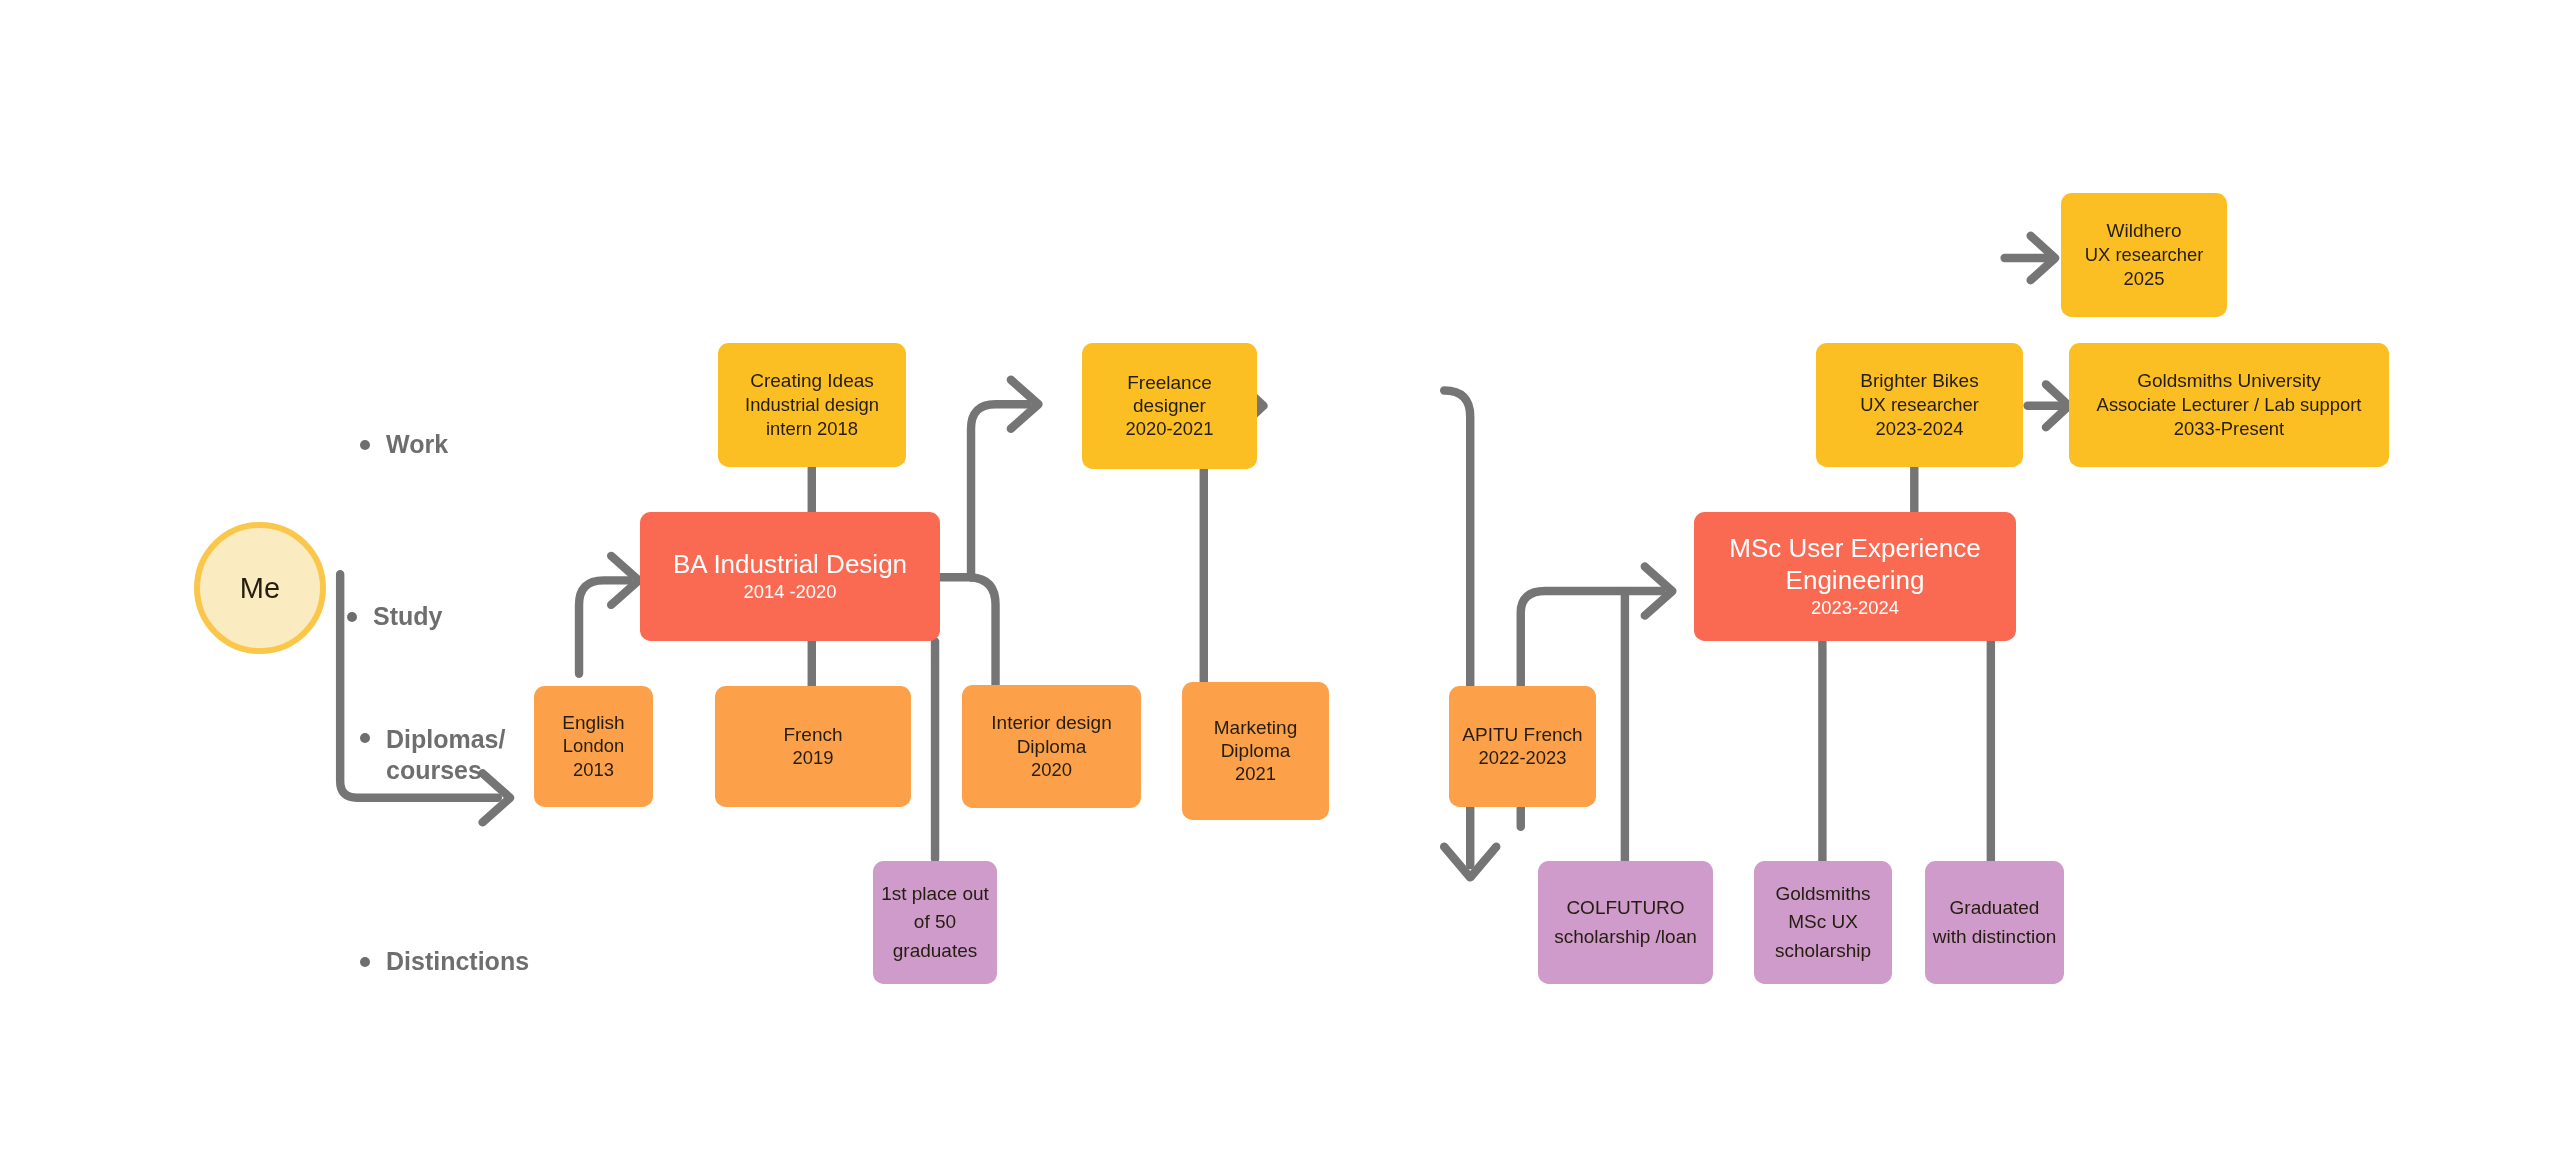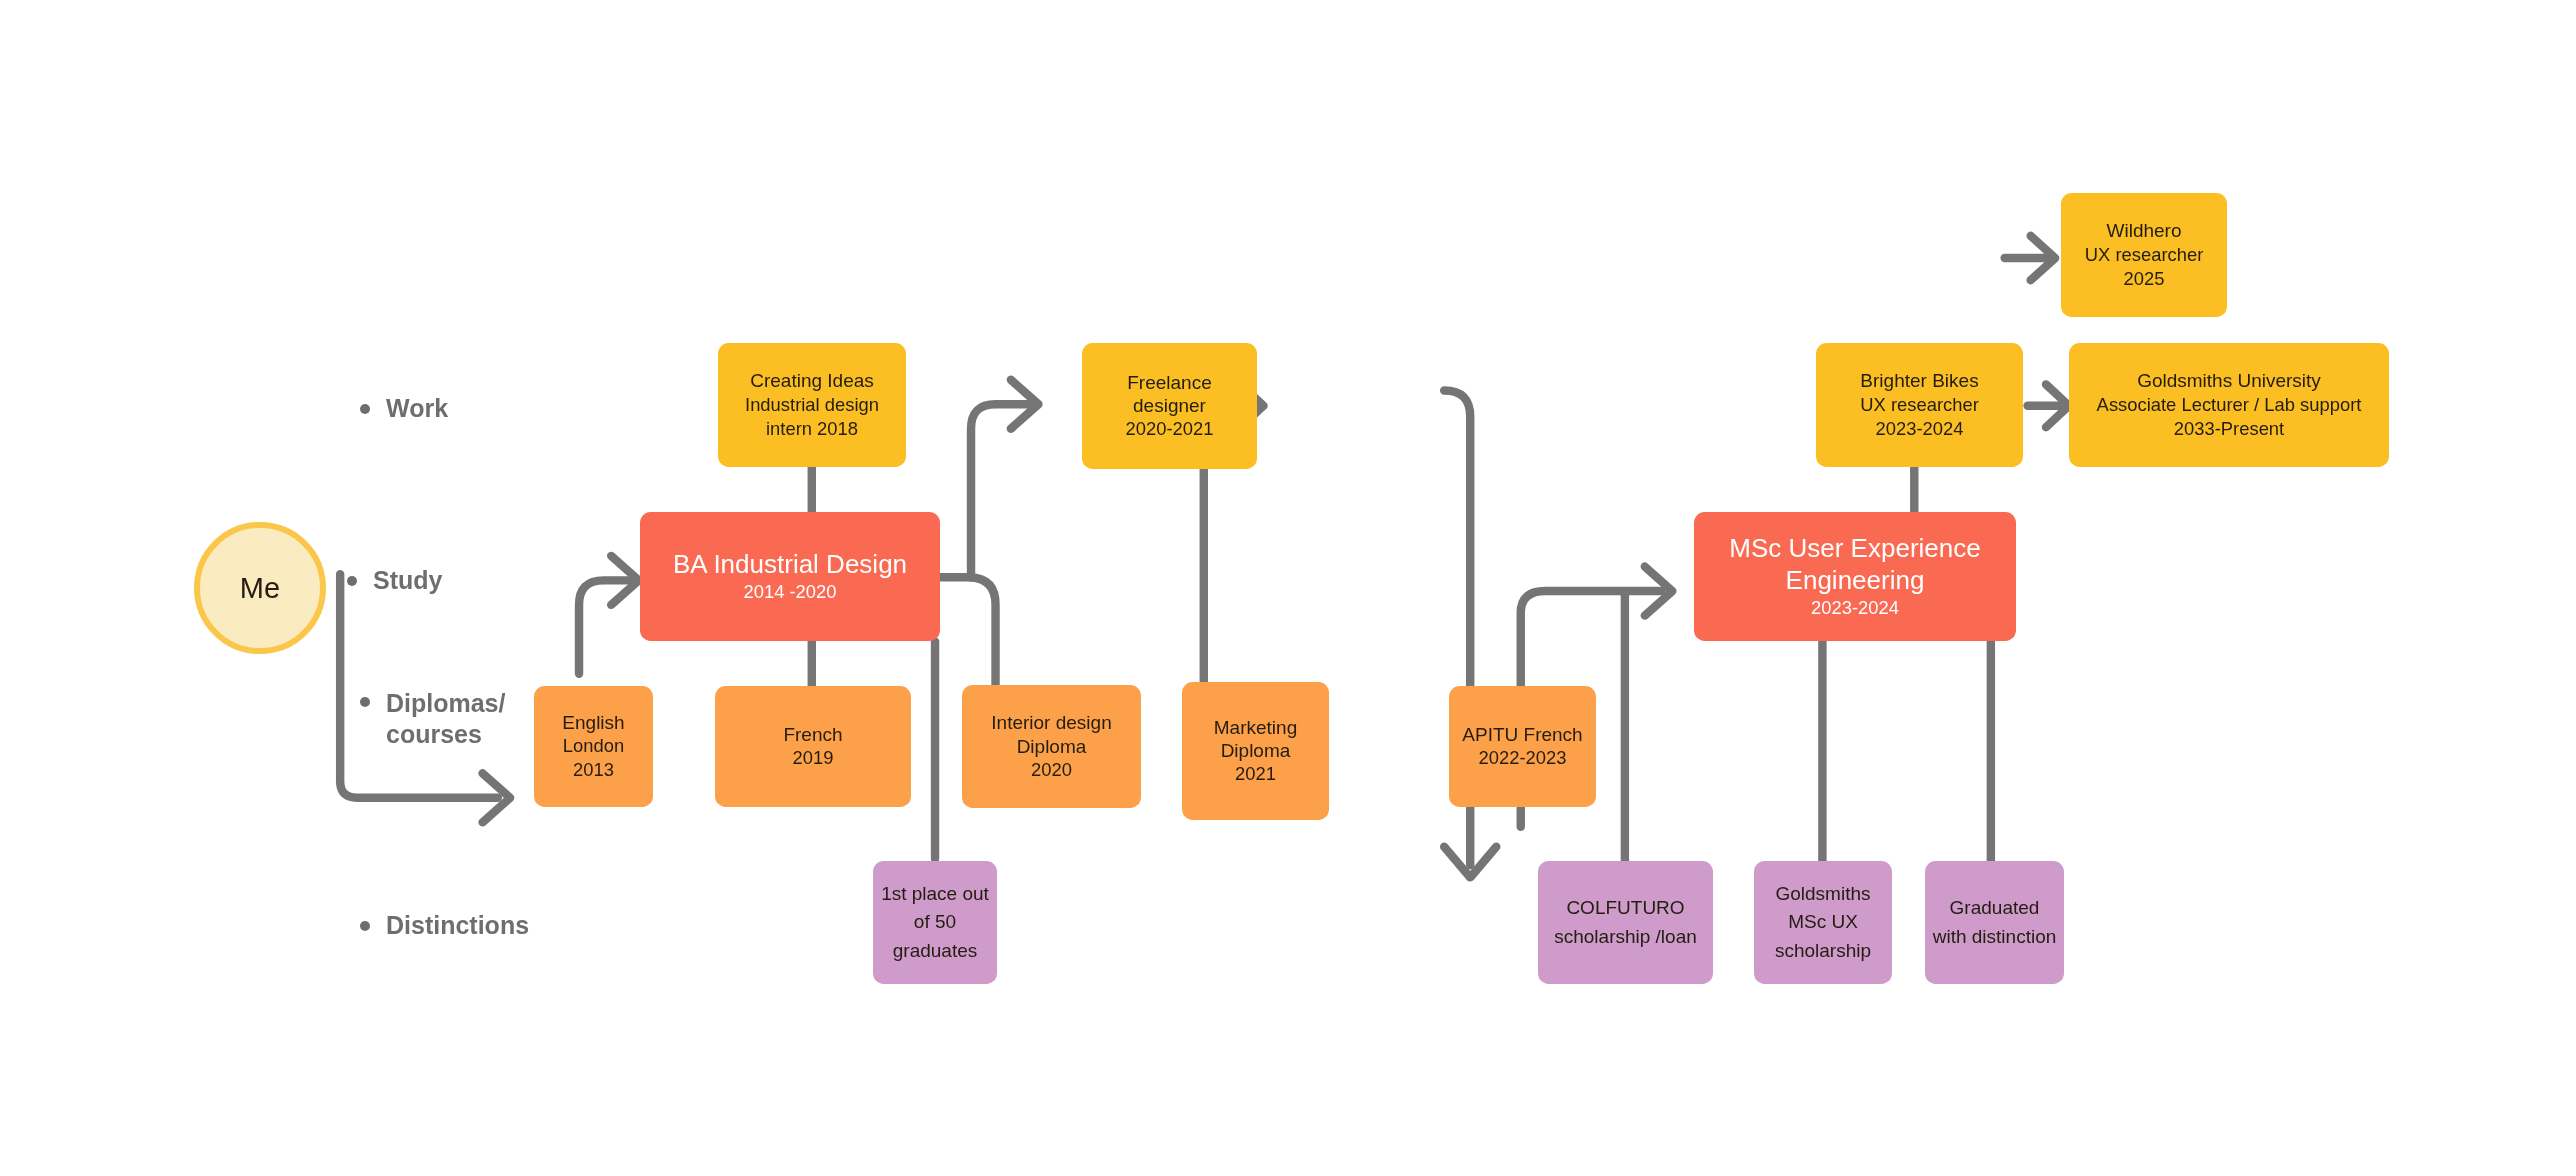--- a/index.html
+++ b/index.html
@@ -44,20 +44,21 @@
 
   
   .row-label {
     position: absolute;
     display: flex;
     align-items: center;
     color: #6e6e6e;
     font-size: 25px;
     font-weight: bold;
     line-height: 1.25;
+    margin-top: 36px;
   }
   .row-label .bullet {
     width: 10px;
     height: 10px;
     border-radius: 50%;
     background: #6e6e6e;
     margin-right: 16px;
     flex: 0 0 auto;
   }
   .row-label .row-text { white-space: pre-line; }

